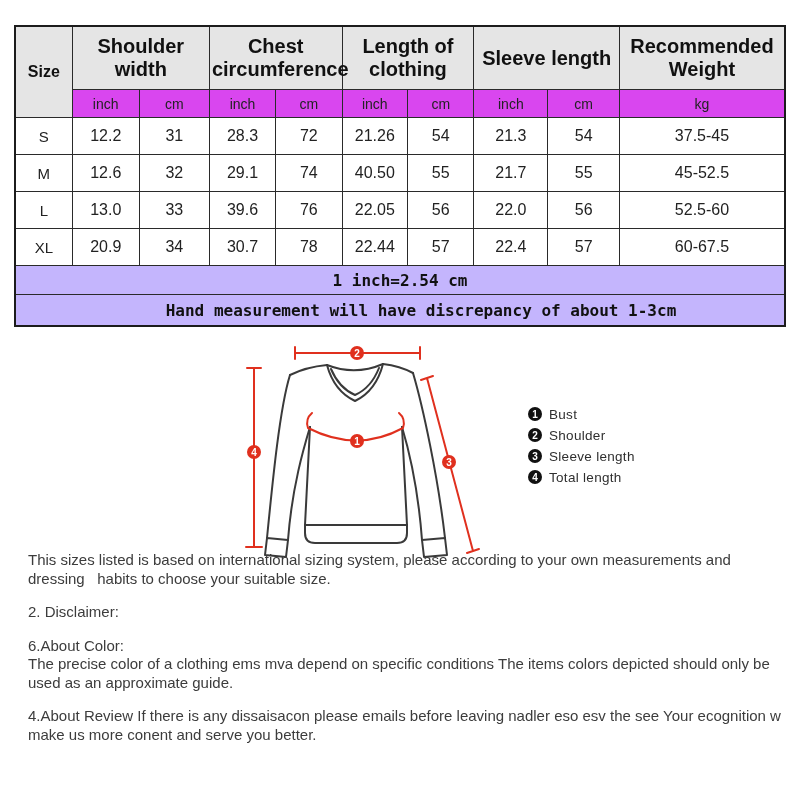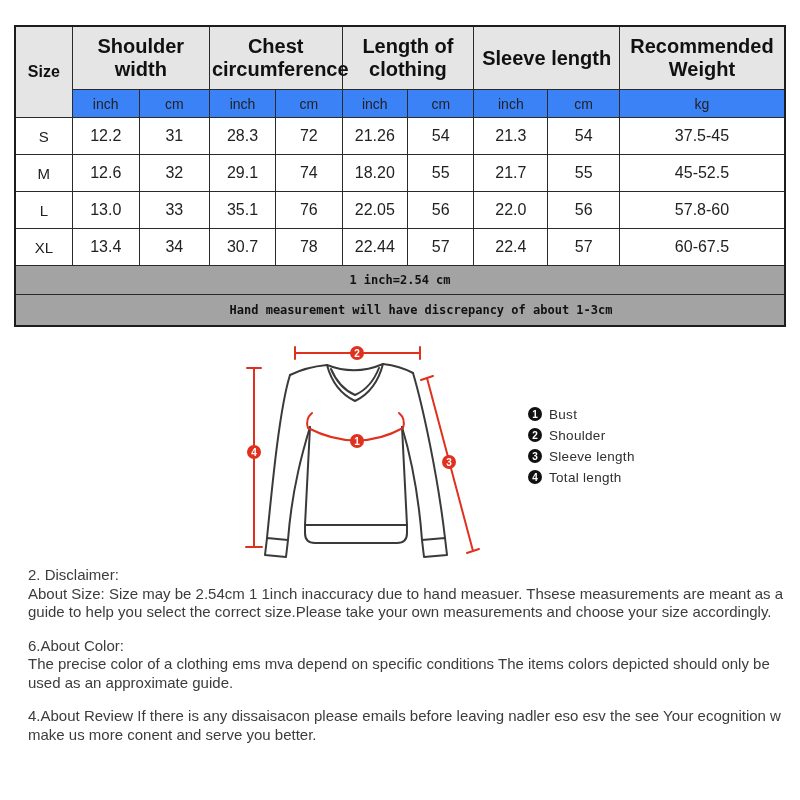--- a/index.html
+++ b/index.html
@@ -6,25 +6,25 @@
   .page{position:relative;width:800px;height:800px;background:#fff;overflow:hidden;
         font-family:"Liberation Sans",sans-serif;color:#2b2b2b;}
 
   
   table.size-chart{position:absolute;left:14px;top:25px;width:772px;border-collapse:collapse;
         border:2px solid #1c1c1c;table-layout:fixed;}
   table.size-chart th,table.size-chart td{border:1px solid #2a2a2a;text-align:center;vertical-align:middle;
         padding:0 2px;}
   tr.ghead th{background:#e5e5e5;font-size:20px;font-weight:bold;height:62px;color:#111;}
   tr.ghead th.c-size{font-size:16px;}
-  tr.shead th{background:#3b82f6;font-size:14px;font-weight:normal;height:27px;color:#222;}
+  tr.shead th{background:#d946ef;font-size:14px;font-weight:normal;height:27px;color:#222;}
   tr.drow td,tr.drow th{background:#fff;font-size:16px;font-weight:normal;height:36px;color:#222;}
   tr.drow th{font-size:15px;}
-  tr.note td{background:#a3a3a3;height:28px;font-family:"DejaVu Sans Mono",monospace;
-        font-weight:bold;font-size:12px;color:#111;}
+  tr.note td{background:#c4b5fd;height:28px;font-family:"DejaVu Sans Mono",monospace;
+        font-weight:bold;font-size:16px;color:#111;}
   tr.note2 td{height:30px;padding-left:44px;}
 
   
   .diagram-svg{position:absolute;left:230px;top:335px;}
   .legend{position:absolute;left:528px;top:404px;}
   .legend-item{display:flex;align-items:center;height:20px;margin-bottom:1px;}
   .legend-dot{width:14px;height:14px;border-radius:50%;background:#111;color:#fff;
         font-size:10px;font-weight:bold;display:flex;align-items:center;justify-content:center;
         margin-right:7px;flex:0 0 auto;}
   .legend-label{font-size:13.5px;color:#2f2f2f;letter-spacing:.3px;}
@@ -85,41 +85,41 @@
       <td>21.3</td>
       <td>54</td>
       <td>37.5-45</td>
     </tr>
     <tr class="drow">
       <th>M</th>
       <td>12.6</td>
       <td>32</td>
       <td>29.1</td>
       <td>74</td>
-      <td>18.20</td>
+      <td>40.50</td>
       <td>55</td>
       <td>21.7</td>
       <td>55</td>
       <td>45-52.5</td>
     </tr>
     <tr class="drow">
       <th>L</th>
       <td>13.0</td>
       <td>33</td>
-      <td>35.1</td>
+      <td>39.6</td>
       <td>76</td>
       <td>22.05</td>
       <td>56</td>
       <td>22.0</td>
       <td>56</td>
-      <td>57.8-60</td>
+      <td>52.5-60</td>
     </tr>
     <tr class="drow">
       <th>XL</th>
-      <td>13.4</td>
+      <td>20.9</td>
       <td>34</td>
       <td>30.7</td>
       <td>78</td>
       <td>22.44</td>
       <td>57</td>
       <td>22.4</td>
       <td>57</td>
       <td>60-67.5</td>
     </tr>
     <tr class="note">
@@ -184,24 +184,24 @@
       <span class="legend-label">Sleeve length</span>
     </div>
     <div class="legend-item">
       <span class="legend-dot">4</span>
       <span class="legend-label">Total length</span>
     </div>
   </div>
 
   <div class="notes">
     <div class="sec">
+      <div class="sec-body">This sizes listed is based on international sizing system, please according to your own measurements and dressing   habits to choose your suitable size.</div>
     </div>
     <div class="sec">
       <div class="sec-title">2. Disclaimer:</div>
-      <div class="sec-body">About Size: Size may be 2.54cm 1 1inch inaccuracy due to hand measuer. Thsese measurements are meant as a   guide to help you select the correct size.Please take your own measurements and choose your size accordingly.</div>
     </div>
     <div class="sec">
       <div class="sec-title">6.About Color:</div>
       <div class="sec-body">The precise color of a clothing ems mva depend on specific conditions The items colors depicted should only be   used as an approximate guide.</div>
     </div>
     <div class="sec">
       <div class="sec-body">4.About Review If there is any dissaisacon please emails before leaving nadler eso esv the see Your ecognition w   make us more conent and serve you better.</div>
     </div>
   </div>
 

